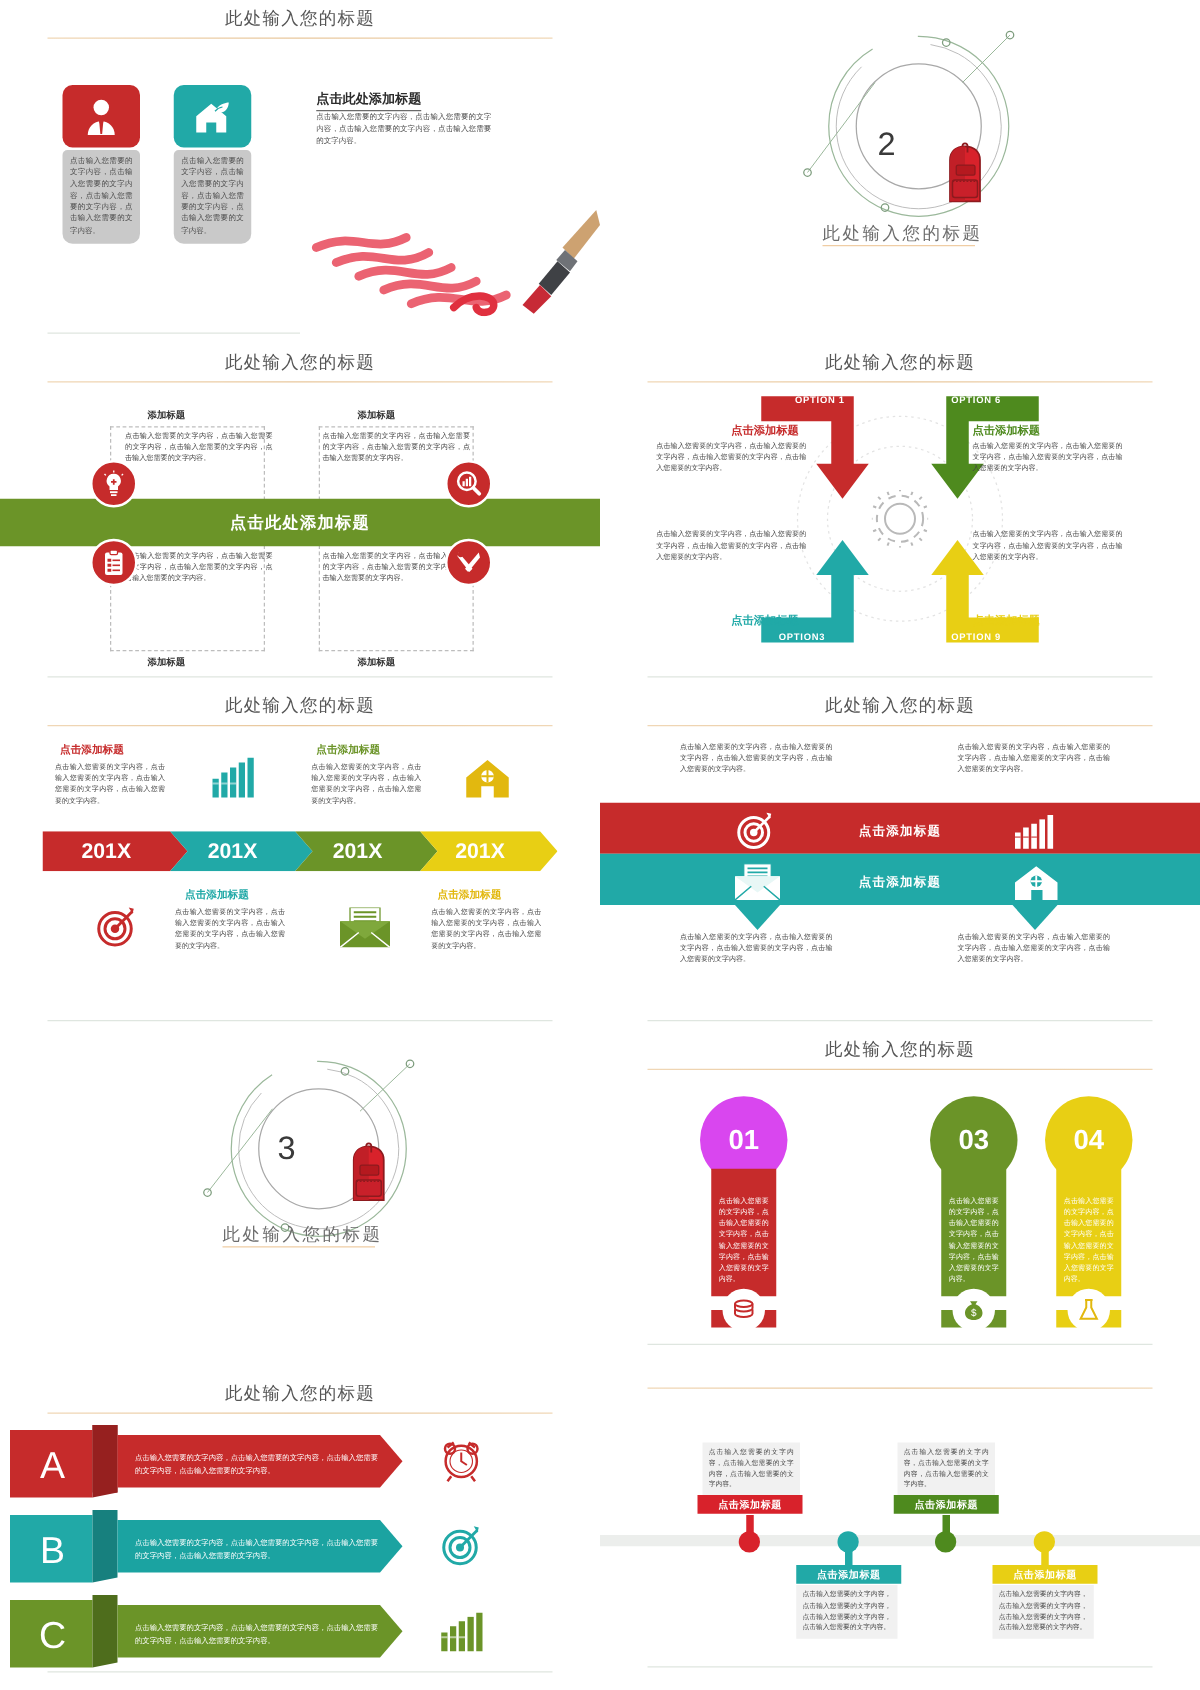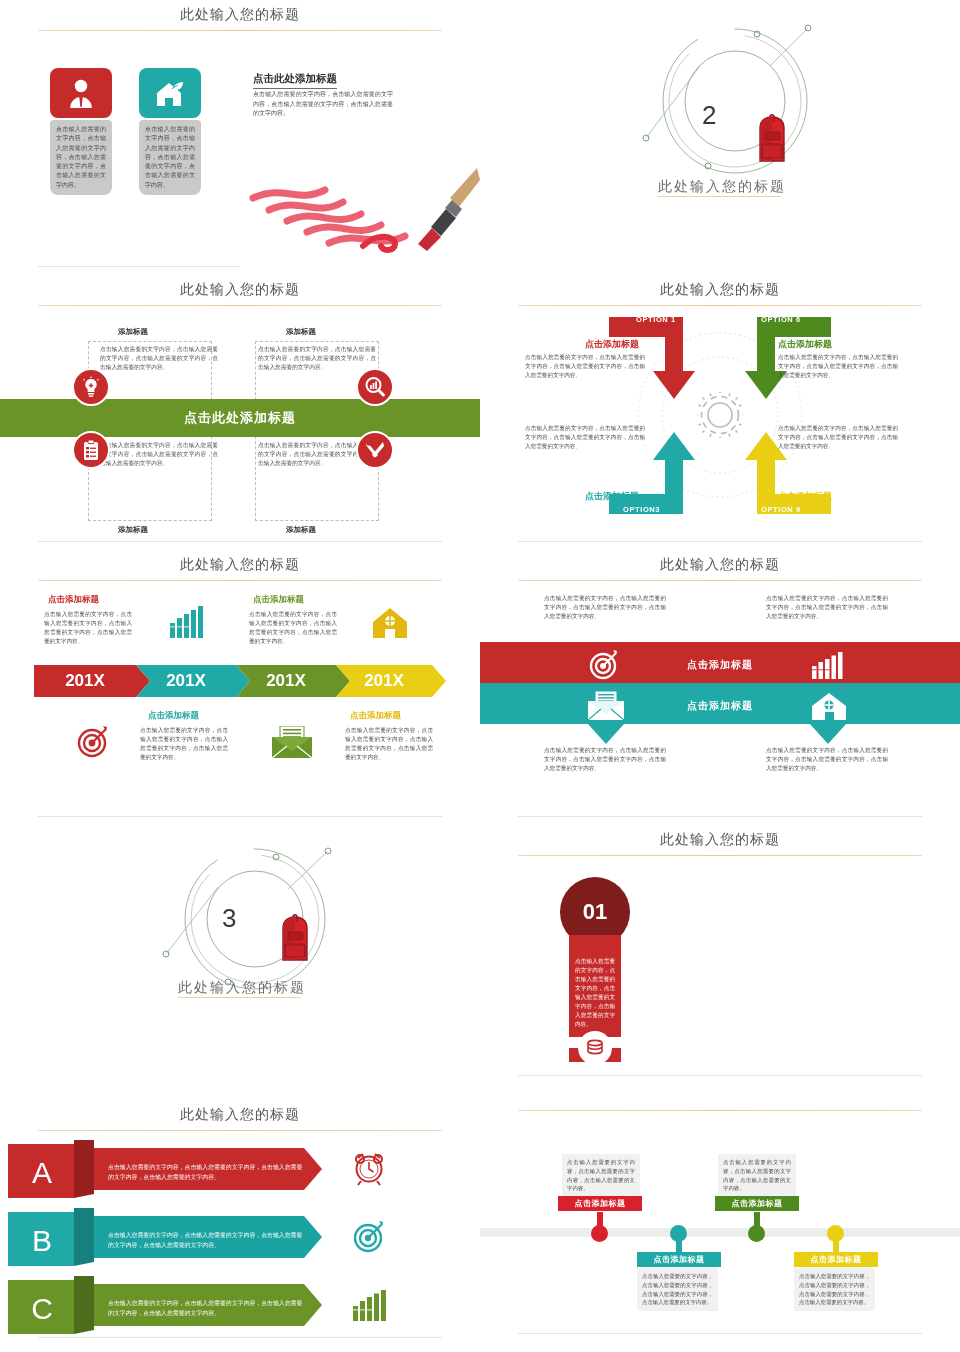--- a/index.html
+++ b/index.html
@@ -461,36 +461,58 @@
     </svg>
     <div class="sec-title" style="left:178px; top:154px;">此处输入您的标题</div>
     <div class="sec-underline" style="left:178px; top:172px; width:122px;"></div>
   </div>
 
   <div class="slide">
     <div class="s-title">此处输入您的标题</div>
     <div class="s-rule"></div>
 
     <div class="pill" style="left:80px; top:52px;">
-      <div class="circ" style="background:#7f1d1d;">01</div>
+      <div class="circ" style="background:#d946ef;">01</div>
       <div class="bar" style="background:#c62b2b;">点击输入您需要的文字内容，点击输入您需要的文字内容，点击输入您需要的文字内容，点击输入您需要的文字内容。</div>
       <div class="bubble" style="background:#fff; margin-top:-6px; position:relative; z-index:3;">
         <svg width="20" height="20" viewBox="0 0 20 20">
             <g fill="none" stroke="#c62b2b" stroke-width="1.6">
               <ellipse cx="10" cy="5" rx="7" ry="2.6"></ellipse>
               <path d="M3 5v3.6c0 1.4 3.1 2.6 7 2.6s7-1.2 7-2.6V5"></path>
               <path d="M3 9.4V13c0 1.4 3.1 2.6 7 2.6s7-1.2 7-2.6V9.4"></path>
             </g>
           </svg>
       </div>
       <div style="background:#c62b2b; height:14px; margin:-17px auto 0; width:52px;"></div>
     </div>
 
 
-
+    <div class="pill" style="left:264px; top:52px;">
+      <div class="circ" style="background:#6b9428;">03</div>
+      <div class="bar" style="background:#6b9428;">点击输入您需要的文字内容，点击输入您需要的文字内容，点击输入您需要的文字内容，点击输入您需要的文字内容。</div>
+      <div class="bubble" style="background:#fff; margin-top:-6px; position:relative; z-index:3;">
+        <svg width="20" height="20" viewBox="0 0 20 20">
+            <path d="M7 3h6l-1.6 2.4C15 6.6 17 9.6 17 12.4 17 16 14 18 10 18s-7-2-7-5.6C3 9.6 5 6.6 8.6 5.4z" fill="#6b9428"></path>
+            <text x="10" y="15" font-size="8" fill="#fff" text-anchor="middle" font-family="Liberation Sans">$</text>
+          </svg>
+      </div>
+      <div style="background:#6b9428; height:14px; margin:-17px auto 0; width:52px;"></div>
+    </div>
+
+    <div class="pill" style="left:356px; top:52px;">
+      <div class="circ" style="background:#e8cf14;">04</div>
+      <div class="bar" style="background:#e8cf14;">点击输入您需要的文字内容，点击输入您需要的文字内容，点击输入您需要的文字内容，点击输入您需要的文字内容。</div>
+      <div class="bubble" style="background:#fff; margin-top:-6px; position:relative; z-index:3;">
+        <svg width="18" height="20" viewBox="0 0 18 20">
+            <path d="M7 2h4v6l4.5 9H2.5L7 8z" fill="none" stroke="#e2b80f" stroke-width="1.6"></path>
+            <path d="M6 2h6" stroke="#e2b80f" stroke-width="1.6"></path>
+          </svg>
+      </div>
+      <div style="background:#e8cf14; height:14px; margin:-17px auto 0; width:52px;"></div>
+    </div>
 
     <div class="s-bottomrule" style="bottom:24px;"></div>
   </div>
 
   <div class="slide">
     <div class="s-title">此处输入您的标题</div>
     <div class="s-rule"></div>
 
     <div class="abc-row" style="top:40px; width:352px;">
       <svg width="352" height="62" viewBox="0 0 352 62" style="position:absolute; left:0; top:0;">

